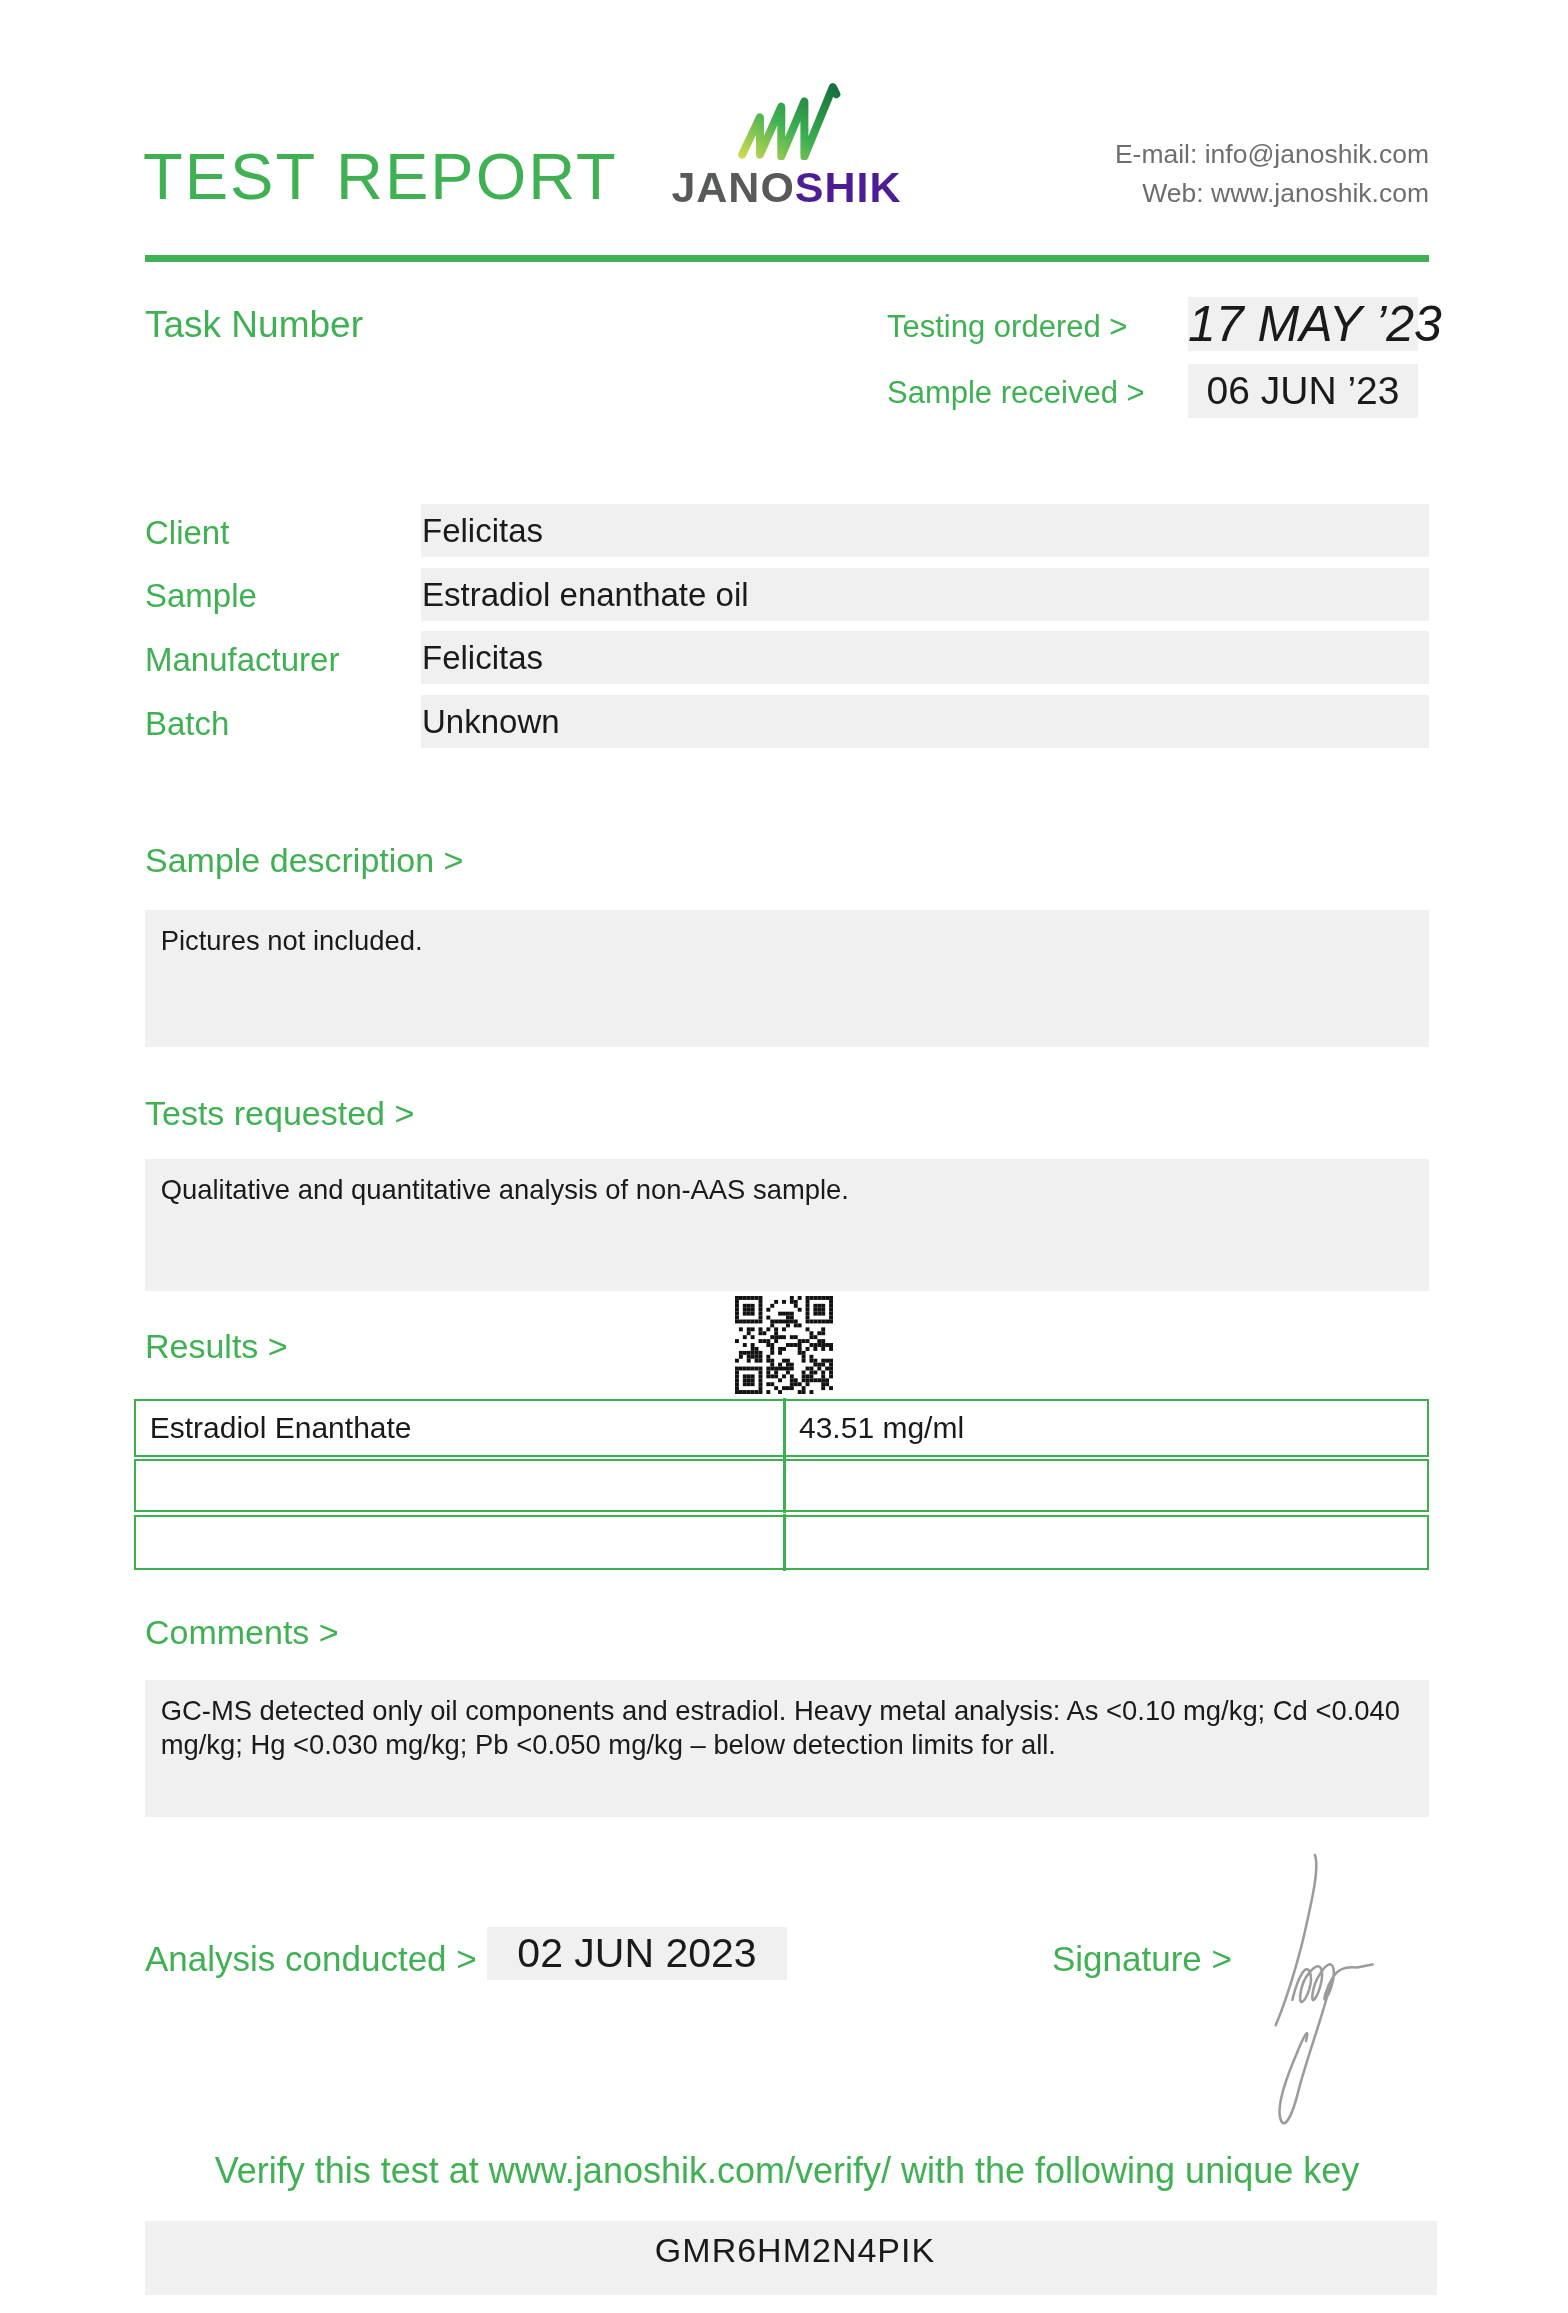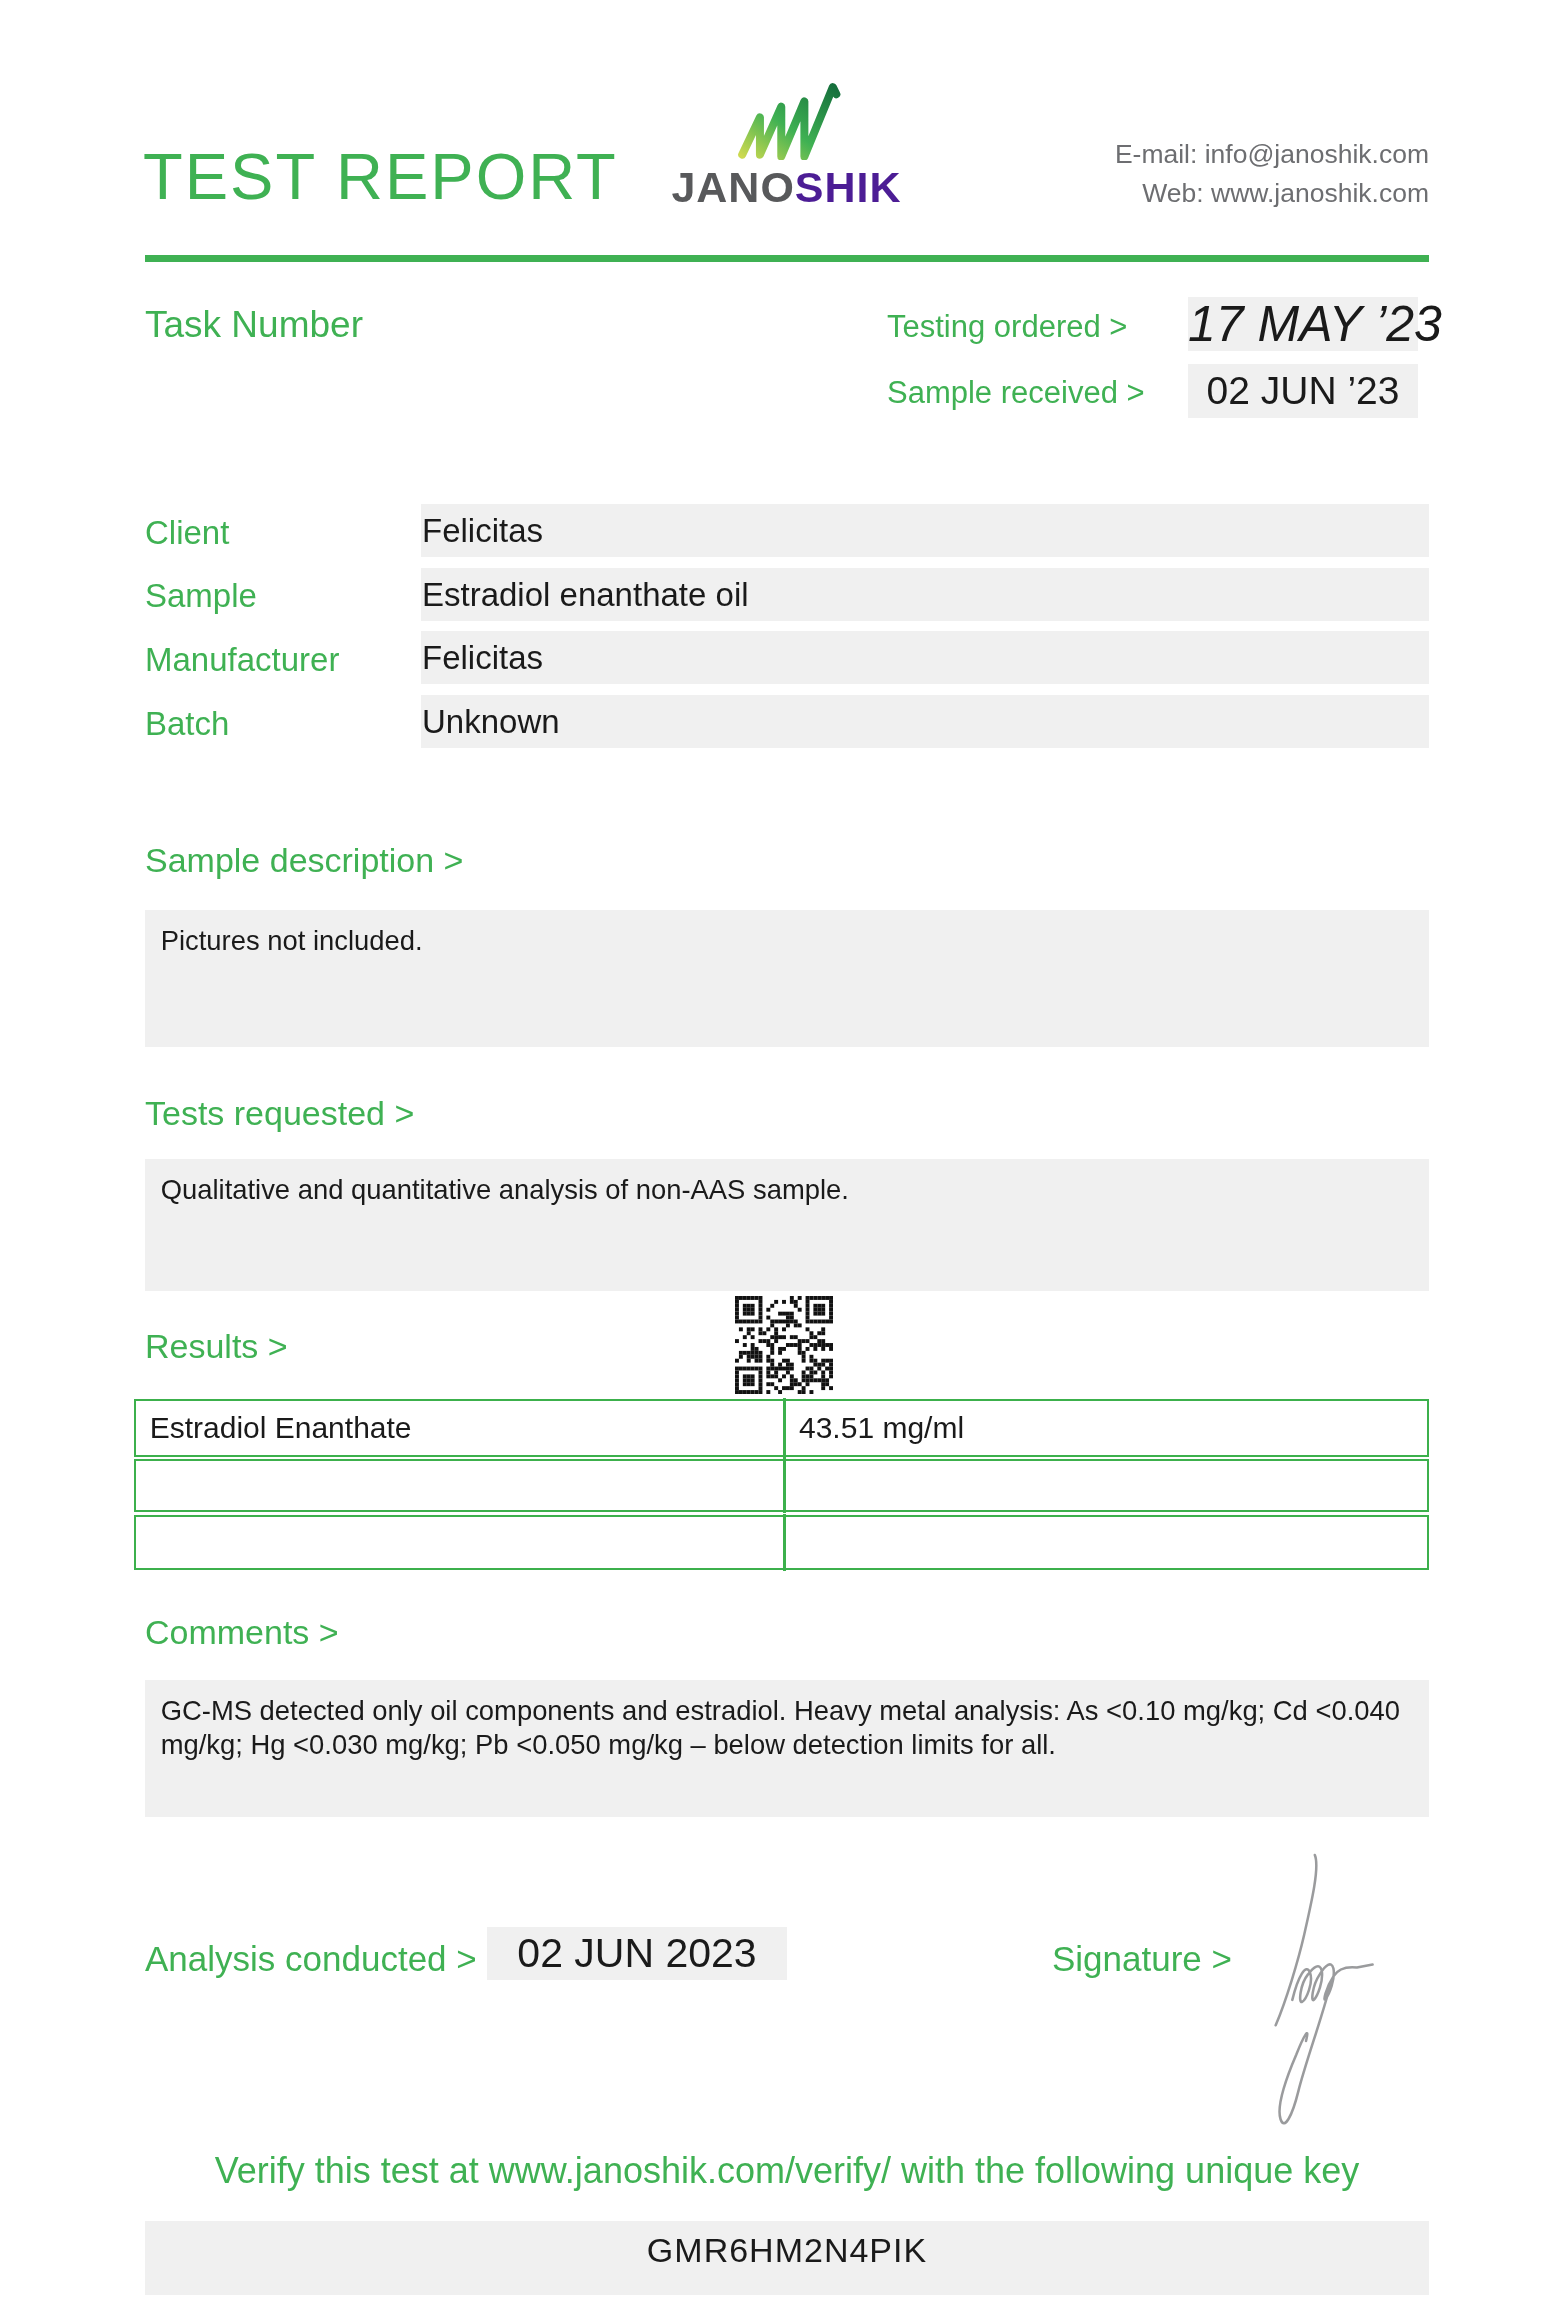--- a/index.html
+++ b/index.html
@@ -42,21 +42,21 @@
   .t-div{position:absolute;left:647px;top:-2.9px;bottom:-2.9px;width:2.9px;background:#3cb04c;}
   .t-analyte{position:absolute;left:13.7px;top:0;bottom:0;display:flex;align-items:center;font-size:30px;}
   .t-result{position:absolute;left:663px;top:0;bottom:0;display:flex;align-items:center;font-size:30px;}
 
   
   .ac-label{left:145px;top:1939px;font-size:35px;color:#3fb153;}
   .ac-box{left:487px;top:1927px;width:300px;height:53px;background:#f0f0f0;text-align:center;}
   .ac-box span{font-size:41px;line-height:53px;white-space:nowrap;}
   .sig-label{left:1052px;top:1939px;font-size:35px;color:#3fb153;}
   .verify{left:145px;top:2150px;width:1284px;text-align:center;font-size:36px;color:#3fb153;white-space:nowrap;}
-  .key-box{left:145px;top:2221px;width:1284px;height:74px;background:#f0f0f0;text-align:center;}
+  .key-box{left:145px;top:2221px;width:1284px;height:74px;background:#f0f0f0;text-align:center;padding-left:8px;}
   .key-box span{font-size:34px;line-height:58px;letter-spacing:1px;}
 </style>
 </head>
 <body>
 
 <div class="page">
 
   <div class="abs title">TEST REPORT</div>
 
   <svg class="abs logo-mark" viewBox="0 0 140 90">
@@ -79,21 +79,21 @@
   </div>
 
   <div class="abs rule"></div>
 
   <div class="abs task-label">Task Number</div>
 
   <div class="abs to-label">Testing ordered  &gt;</div>
   <div class="abs to-box"><span>17 MAY ’23</span></div>
 
   <div class="abs sr-label">Sample received &gt;</div>
-  <div class="abs sr-box"><span>02 JUN ’23</span></div>
+  <div class="abs sr-box"><span>06 JUN ’23</span></div>
 
   <div class="abs d-label" style="top:514px">Client</div>
   <div class="abs d-box" style="top:504px">
       <span>Felicitas</span>
     </div>
 
   <div class="abs d-label" style="top:577px">Sample</div>
   <div class="abs d-box" style="top:568px">
       <span>Estradiol enanthate oil</span>
     </div>

